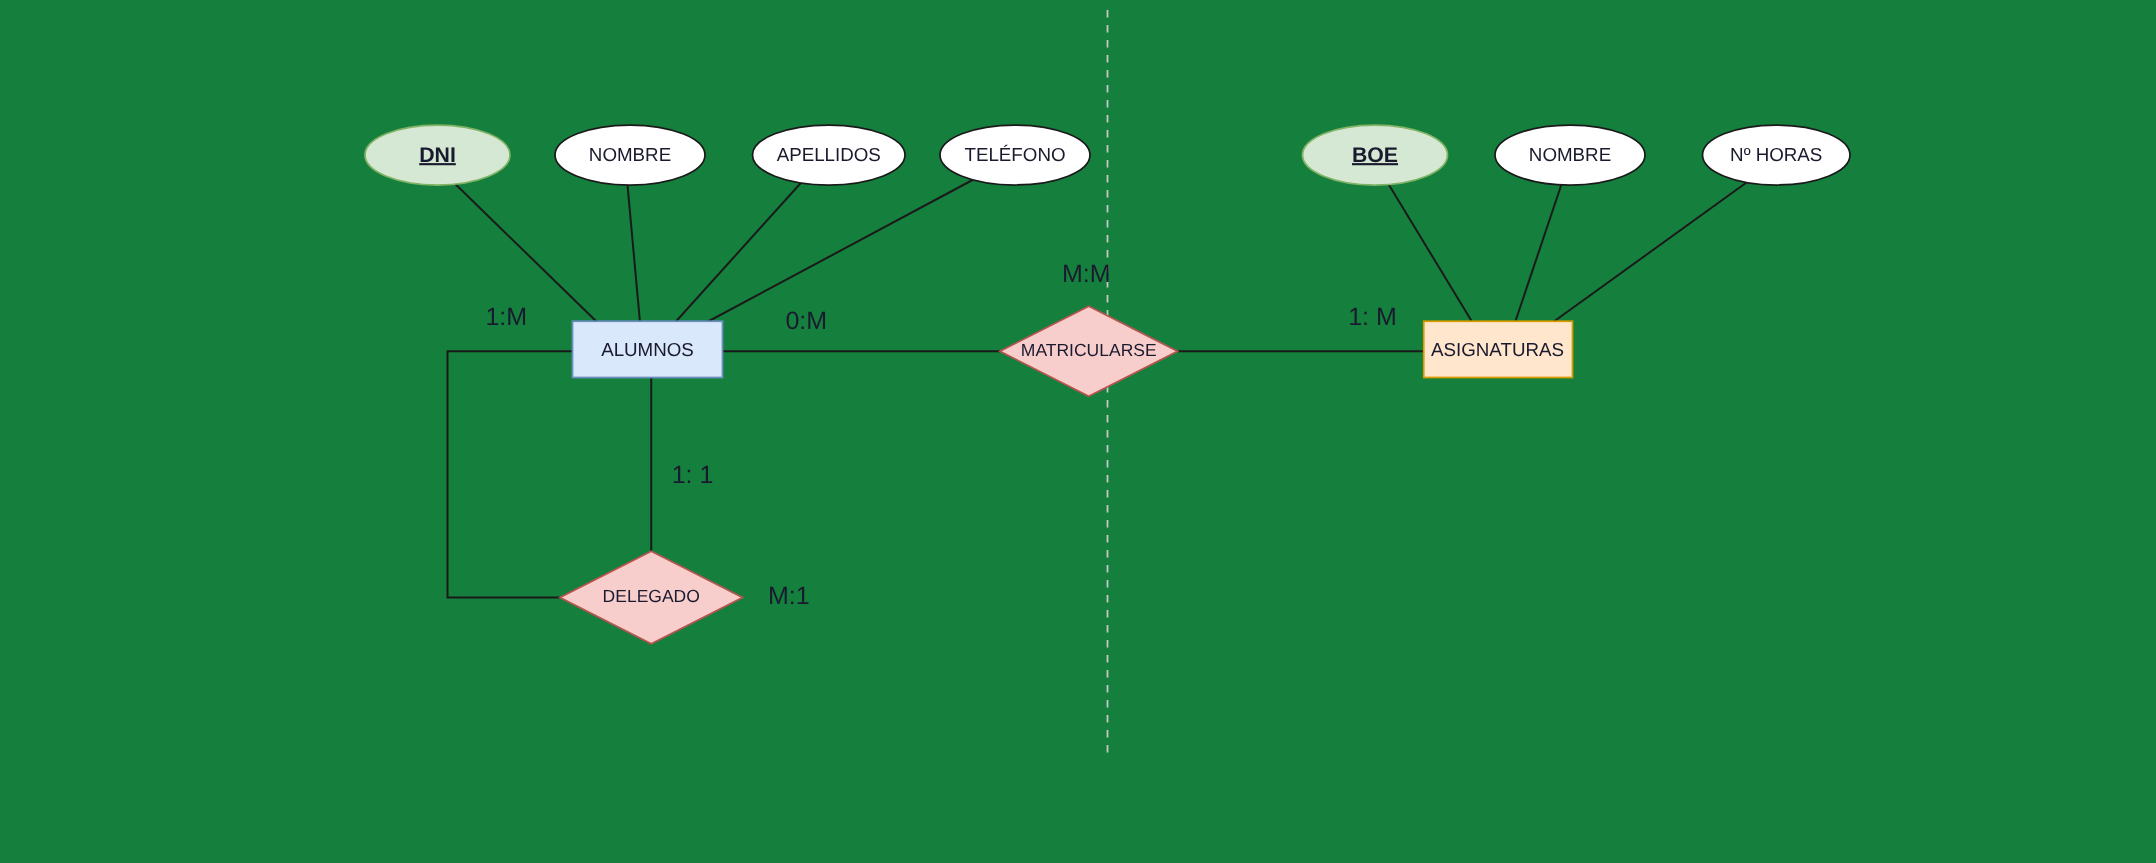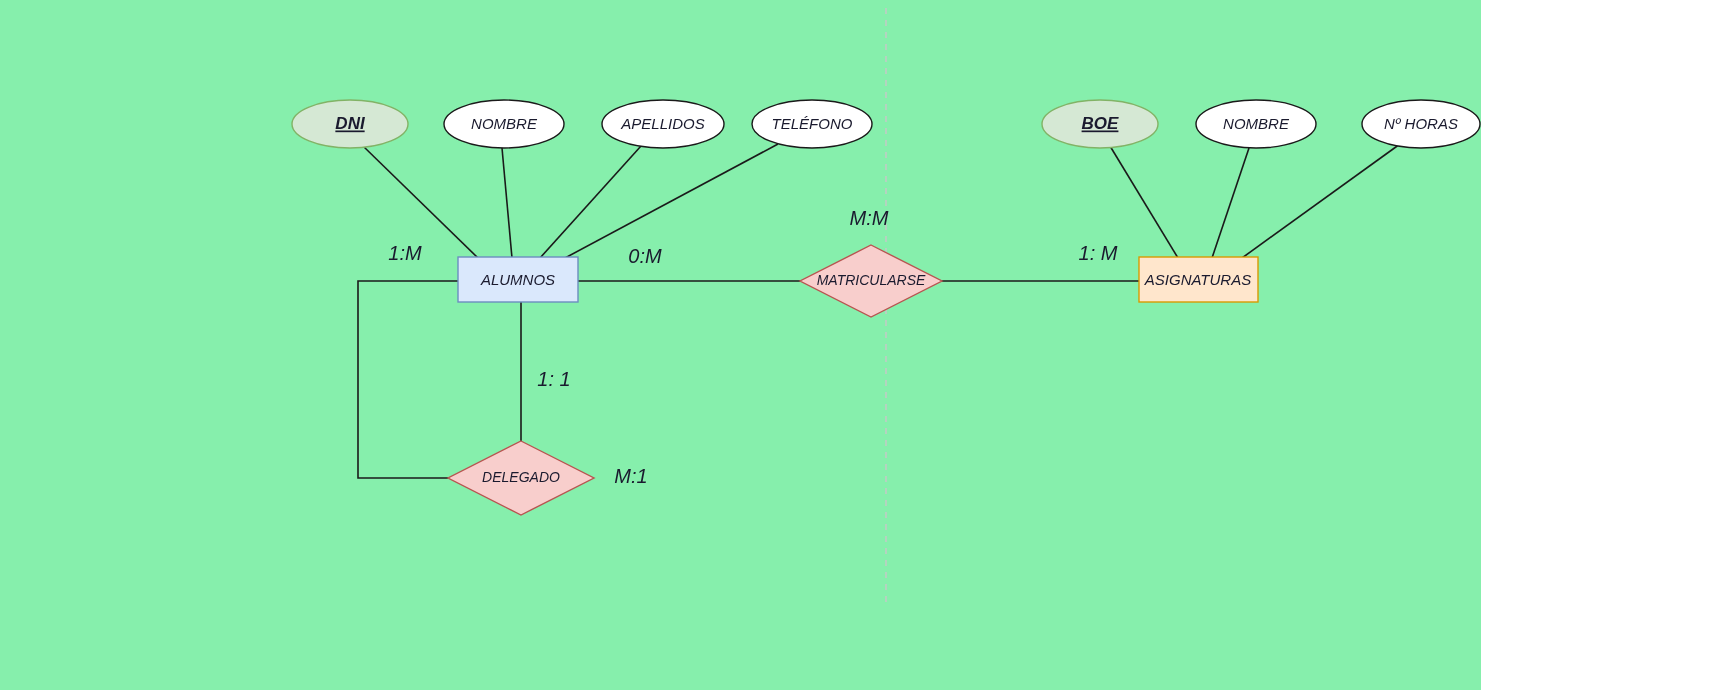--- a/index.html
+++ b/index.html
@@ -2,26 +2,25 @@
 <html><head>
 <meta charset="utf-8">
 <style>
   html, body {
     margin: 0;
     padding: 0;
     background: #ffffff;
   }
   #canvas {
     position: relative;
-    width: 1481px;
+    width: 1725px;
     height: 690px;
-    background: #86efac;
+    background: #15803d;
     overflow: hidden;
     font-family: "Liberation Sans", sans-serif;
-    font-style: italic;
   }
   #diagram-svg {
     position: absolute;
     left: 0;
     top: 0;
     width: 1725px;
     height: 690px;
   }
   .shape-label {
     font-family: "Liberation Sans", sans-serif;

